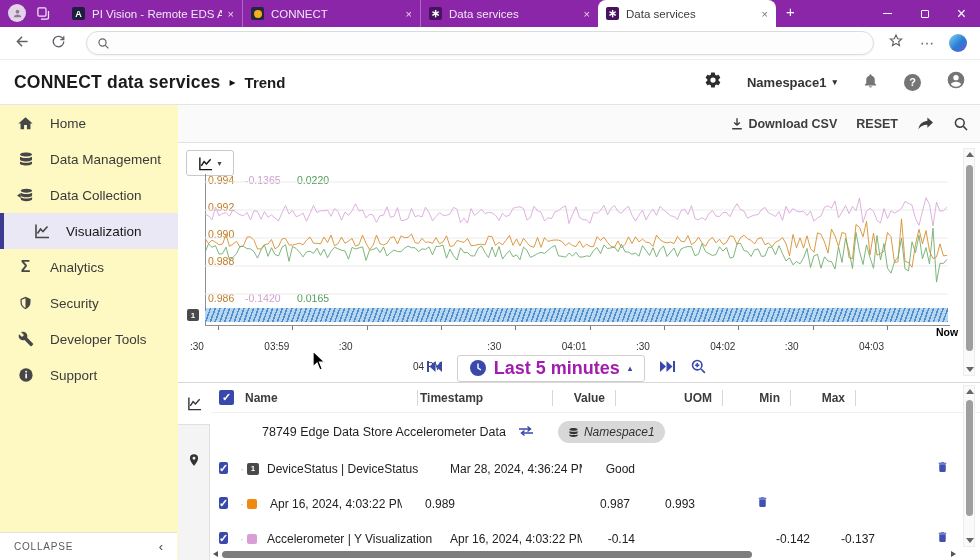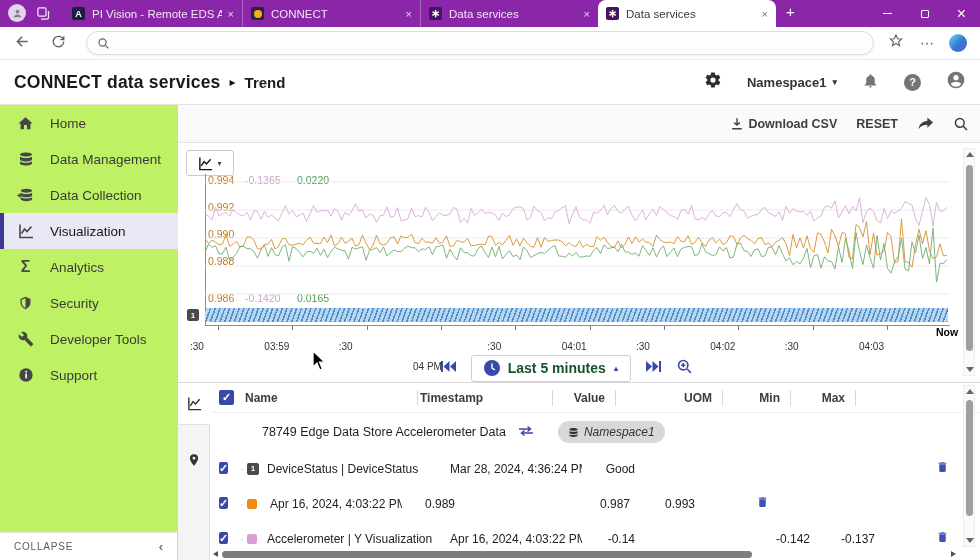--- a/index.html
+++ b/index.html
@@ -54,28 +54,28 @@
   .crumb-sep{margin:0 9px;font-size:12px;color:#111;}
   .pagetitle{font-size:15px;font-weight:bold;color:#1b1b1b;}
   .hdr-right{margin-left:auto;display:flex;align-items:center;gap:25px;padding-right:14px;}
   .gear{color:#2d2d2d;}
   .nsbtn{display:flex;align-items:center;gap:6px;font-size:13px;font-weight:bold;color:#333;}
   .bell,.account{color:#757575;}
   .helpbtn{width:17px;height:17px;border-radius:50%;background:#757575;color:#fff;font-size:11px;
     font-weight:bold;display:flex;align-items:center;justify-content:center;}
 
   
-  .sidebar{position:absolute;left:0;top:105px;width:212px;bottom:0;background:#bef264;
+  .sidebar{position:absolute;left:0;top:105px;width:212px;bottom:0;background:#fef9c3;
     border-right:1px solid #e0e0e0;}
   .sideitem{height:36px;display:flex;align-items:center;padding-left:16px;cursor:default;}
   .sideitem .sico{width:19px;height:19px;color:#474747;display:flex;align-items:center;justify-content:center;
     font-size:16px;font-weight:bold;}
   .sideitem .slabel{margin-left:15px;font-size:13.5px;color:#3a3a3a;}
   .sideitem .schev{margin-left:auto;margin-right:13px;font-size:15px;color:#6a6a6a;}
-  .sideitem.active{background:#e9e8f4;border-left:4px solid #3d3a94;padding-left:12px;}
+  .sideitem.active{background:#e9e8f4;border-left:4px solid #3d3a94;padding-left:28px;}
   .sideitem.active .slabel{color:#17171a;}
   .collapsebar{position:absolute;left:0;bottom:0;width:177px;height:28px;border-top:1px solid #e2e2e2;
     display:flex;align-items:center;background:#fff;}
   .collapsebar .clabel{margin-left:14px;font-size:10px;letter-spacing:.8px;color:#5a5a5a;}
   .collapsebar .cchev{margin-left:auto;margin-right:14px;font-size:13px;color:#444;}
 
   
   .main{position:absolute;left:178px;top:105px;width:802px;bottom:0;background:#fff;}
   .actionsrow{position:absolute;left:0;top:0;right:0;height:38px;background:#fafafa;
     border-bottom:1px solid #e2e2e2;display:flex;align-items:center;justify-content:flex-end;
@@ -97,21 +97,21 @@
   .bandbadge{position:absolute;left:9px;top:166px;width:12px;height:12px;border-radius:2px;
     background:#4a4a4a;color:#fff;font-size:8px;font-weight:bold;display:flex;align-items:center;justify-content:center;}
   .xaxisline{position:absolute;left:27px;top:182px;width:745px;height:1px;background:#8f8f8f;}
   .xtick{position:absolute;top:183px;width:1px;height:4px;background:#777;}
   .xticklab{position:absolute;top:198px;width:56px;text-align:left;font-size:10px;color:#333;}
   .nowlab{position:absolute;left:758px;top:183px;font-size:10.5px;font-weight:bold;color:#000;}
   .timecontrols{position:absolute;left:0;right:25px;top:211px;height:28px;display:flex;
     align-items:center;justify-content:center;gap:14px;color:#3949ab;}
   .timepill{height:27px;border:1px solid #cfcfcf;border-radius:3px;display:flex;align-items:center;
     gap:8px;padding:0 12px;background:#fff;}
-  .timepill .tlabel{font-size:14px;font-weight:bold;color:#14532d;}
+  .timepill .tlabel{font-size:18px;font-weight:bold;color:#a21caf;}
   .timepill .caret{font-size:9px;}
 
   
   .vscroll{position:absolute;width:12px;background:#fafafa;border:1px solid #ededed;}
   .vthumb{position:absolute;left:2px;width:7px;background:#9f9f9f;border-radius:4px;}
   .sarrow{position:absolute;left:2px;width:0;height:0;border-left:4px solid transparent;border-right:4px solid transparent;}
   .sarrow.up{top:3px;border-bottom:5px solid #666;}
   .sarrow.down{bottom:3px;border-top:5px solid #666;}
   .hscroll{position:absolute;height:9px;}
   .hthumb{position:absolute;top:1px;height:7px;background:#7d7d7d;border-radius:4px;}

